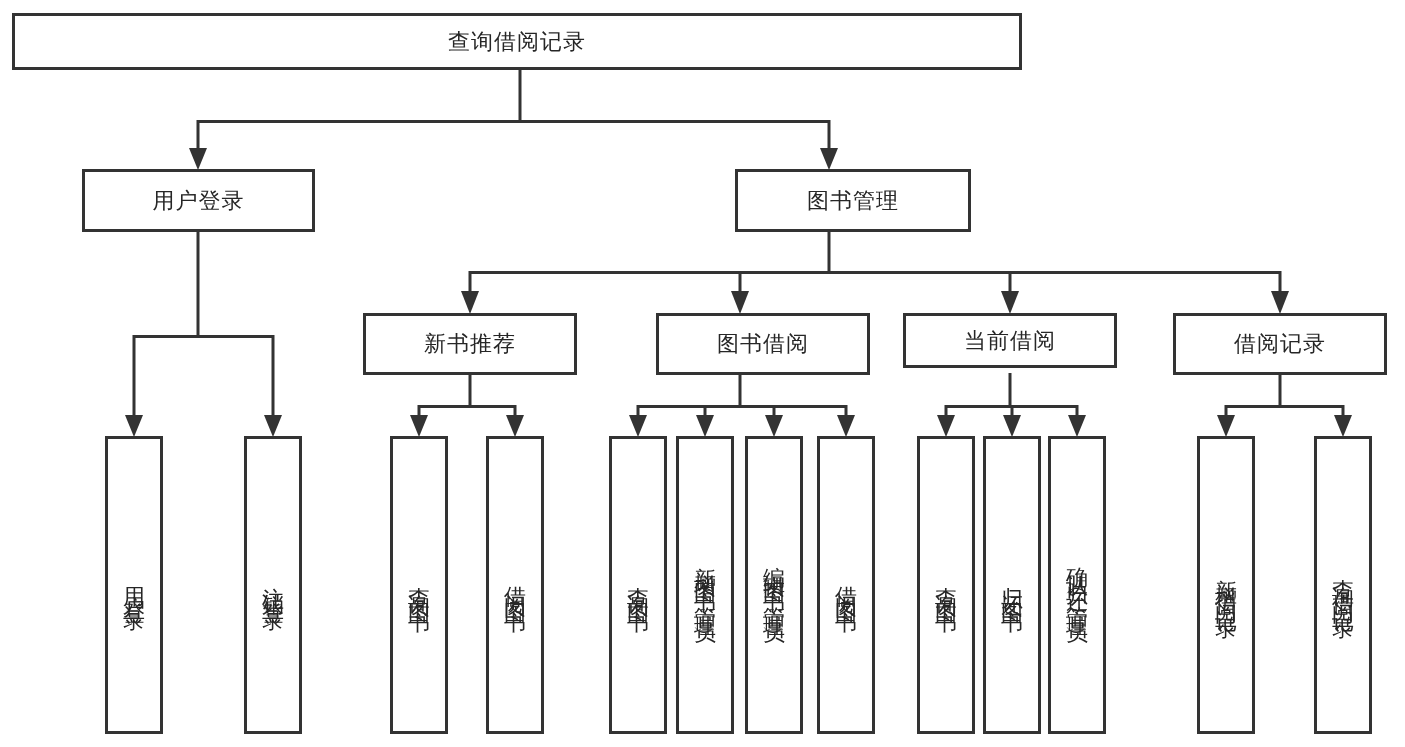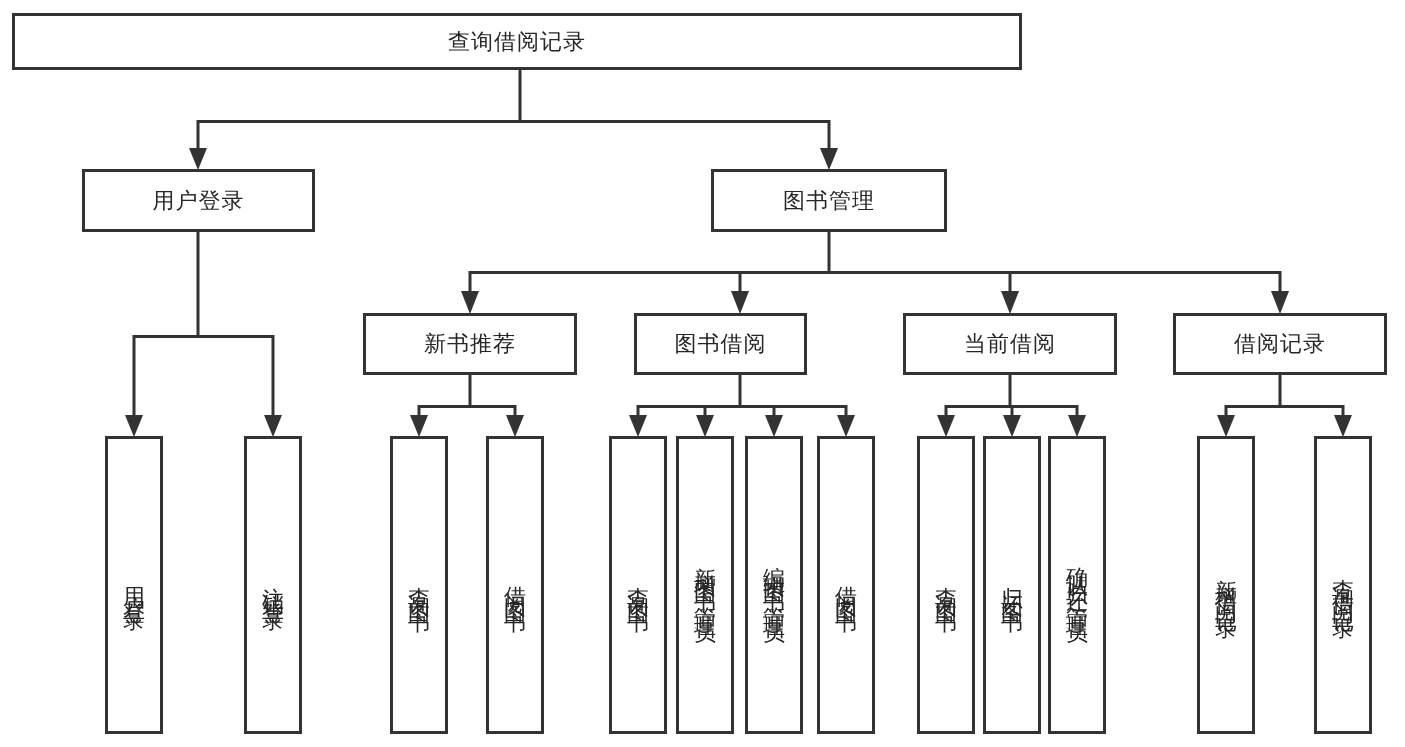--- a/index.html
+++ b/index.html
@@ -129,31 +129,31 @@
     </g>
   </svg>
 
   <div class="node node-h" style="left:12px; top:13px; width:1010px; height:57px;">
     <span class="lbl">查询借阅记录</span>
   </div>
 
   <div class="node node-h" style="left:82px; top:169px; width:233px; height:63px;">
     <span class="lbl">用户登录</span>
   </div>
-  <div class="node node-h" style="left:711px; top:169px; width:236px; height:63px;">
+  <div class="node node-h" style="left:735px; top:169px; width:236px; height:63px;">
     <span class="lbl">图书管理</span>
   </div>
 
   <div class="node node-h" style="left:363px; top:313px; width:214px; height:62px;text-align:right;">
     <span class="lbl">新书推荐</span>
   </div>
-  <div class="node node-h" style="left:634px; top:313px; width:173px; height:62px;">
+  <div class="node node-h" style="left:656px; top:313px; width:214px; height:62px;">
     <span class="lbl">图书借阅</span>
   </div>
-  <div class="node node-h" style="left:903px; top:313px; width:214px; height:62px;">
+  <div class="node node-h" style="left:903px; top:313px; width:214px; height:55px;">
     <span class="lbl">当前借阅</span>
   </div>
   <div class="node node-h" style="left:1173px; top:313px; width:214px; height:62px;">
     <span class="lbl">借阅记录</span>
   </div>
 
   <div class="node node-v" style="left:105px; top:436px; width:58px; height:298px;">
     <span class="vlbl">用户登录</span>
   </div>
   <div class="node node-v" style="left:244px; top:436px; width:58px; height:298px;">

